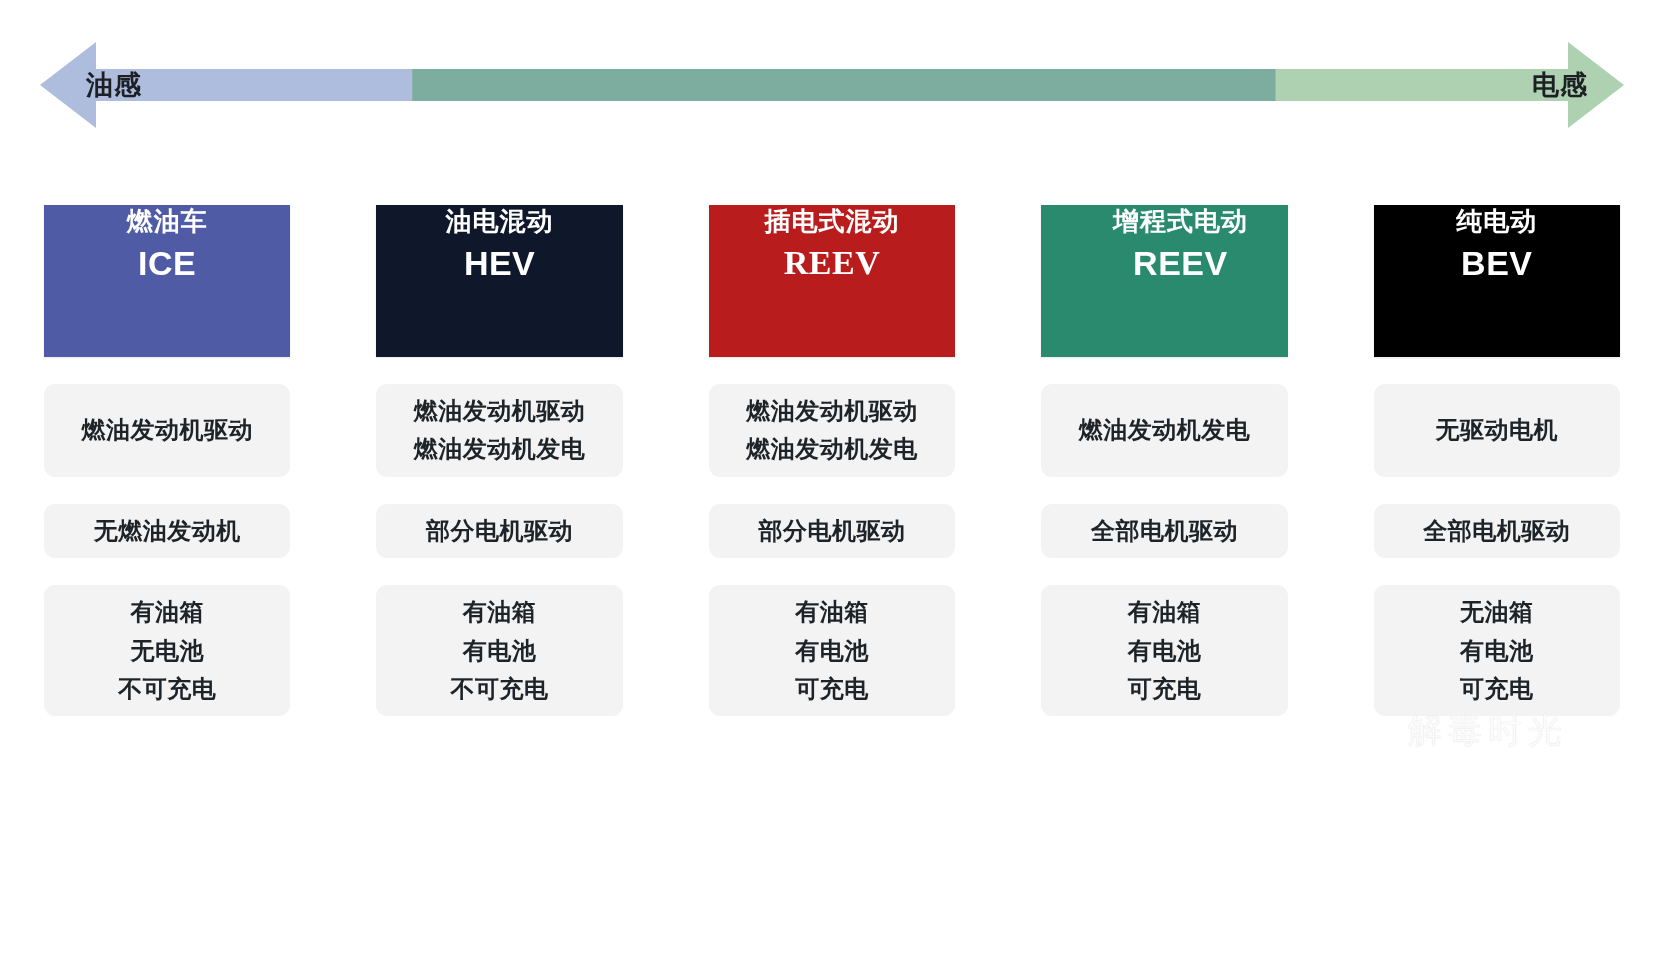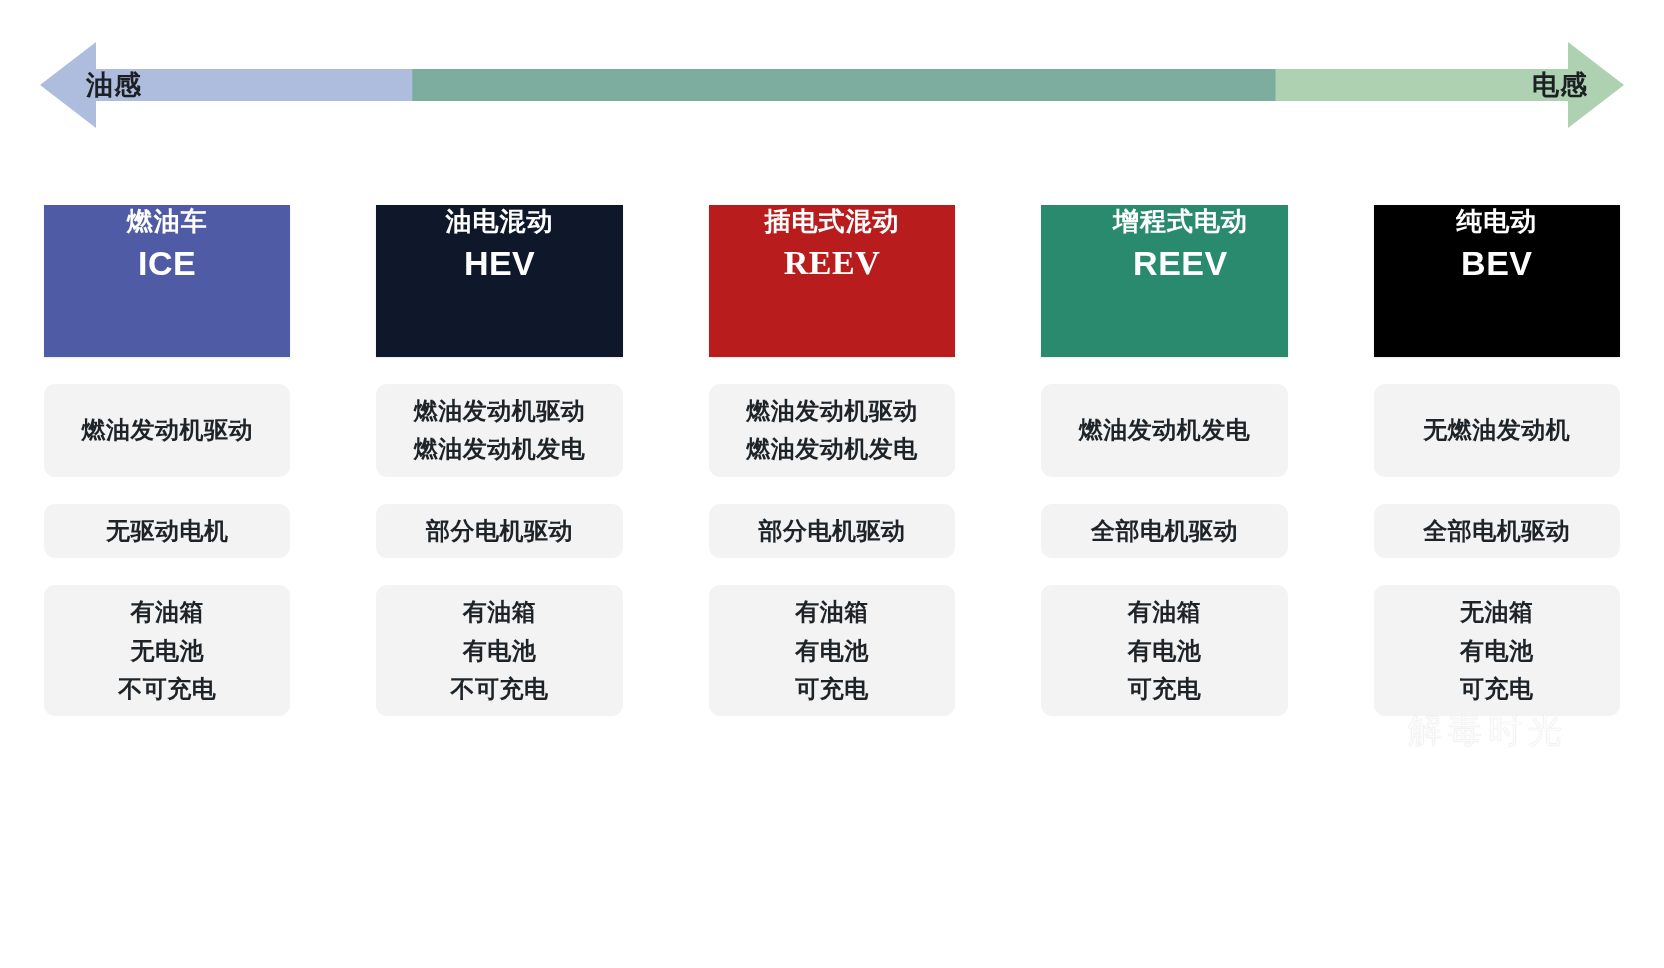--- a/index.html
+++ b/index.html
@@ -170,26 +170,26 @@
         <div class="line">燃油发动机驱动</div>
         <div class="line">燃油发动机发电</div>
       </div>
     <div class="info-card row-drive">
         <div class="line">燃油发动机驱动</div>
         <div class="line">燃油发动机发电</div>
       </div>
     <div class="info-card row-drive">
         <div class="line">燃油发动机发电</div>
       </div>
+    <div class="info-card row-motor">
+        <div class="line">无驱动电机</div>
+      </div>
+
     <div class="info-card row-drive">
         <div class="line">无燃油发动机</div>
-      </div>
-
-    <div class="info-card row-motor">
-        <div class="line">无驱动电机</div>
       </div>
     <div class="info-card row-motor">
         <div class="line">部分电机驱动</div>
       </div>
     <div class="info-card row-motor">
         <div class="line">部分电机驱动</div>
       </div>
     <div class="info-card row-motor">
         <div class="line">全部电机驱动</div>
       </div>

